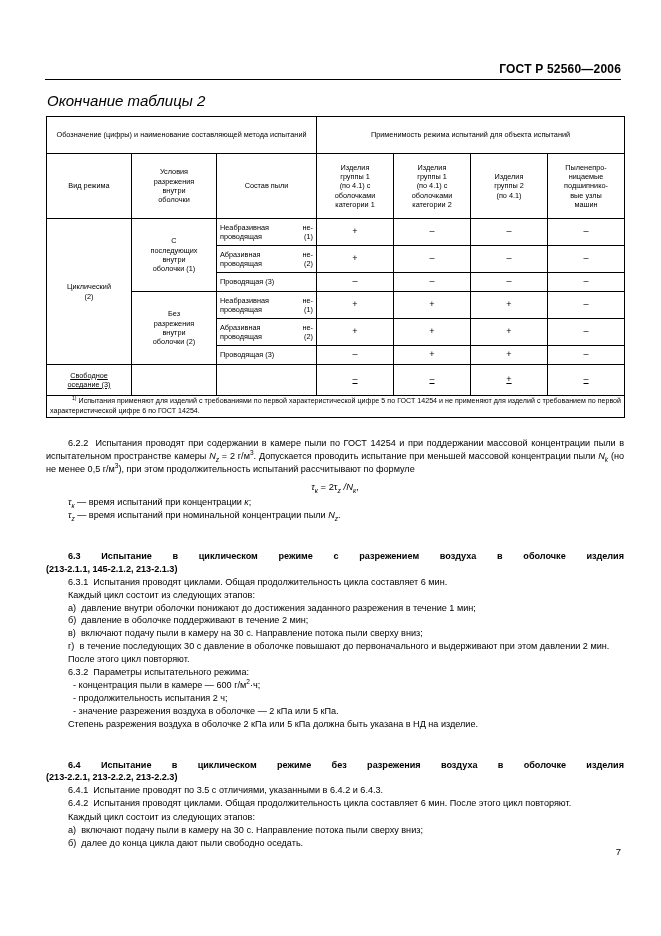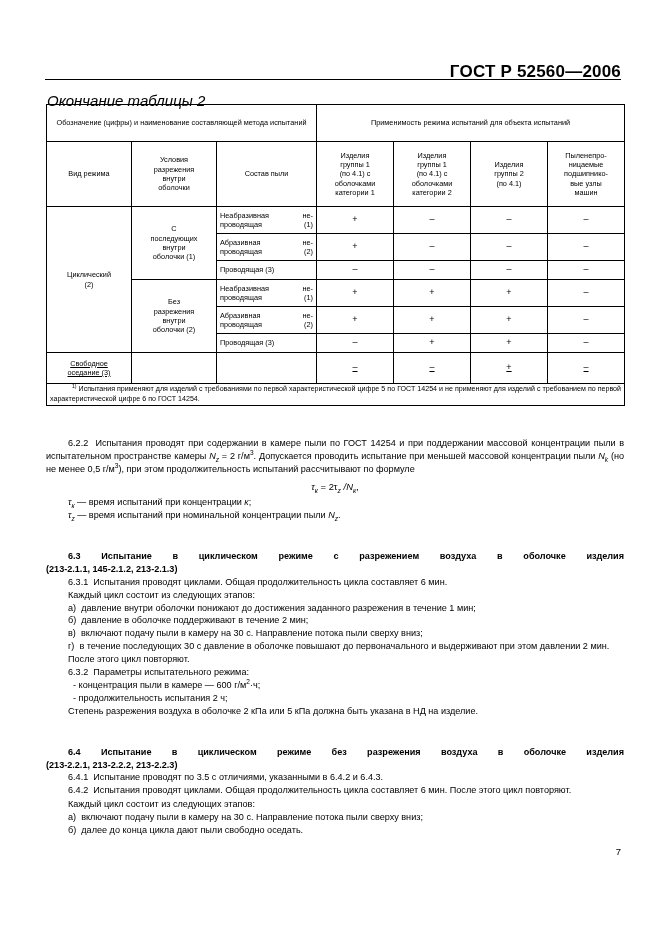--- a/index.html
+++ b/index.html
@@ -21,21 +21,21 @@
     box-sizing: border-box;
   }
 
   
   .gost-header {
     position: absolute;
     top: 62px;
     left: 45px;
     right: 40px;
     text-align: right;
-    font-size: 17px;
+    font-size: 12px;
     font-weight: bold;
     letter-spacing: 0.2px;
   }
   .gost-rule {
     position: absolute;
     top: 79px;
     left: 45px;
     right: 40px;
     height: 1px;
     background: #000;
@@ -46,21 +46,21 @@
     position: absolute;
     top: 92px;
     left: 47px;
     font-size: 15px;
     font-style: italic;
   }
 
   
   .tbl-wrap {
     position: absolute;
-    top: 104px;
+    top: 116px;
     left: 46px;
     width: 578px;
   }
   table.t2 {
     border-collapse: collapse;
     width: 578px;
     table-layout: fixed;
     font-size: 7.3px;
     line-height: 1.28;
   }
@@ -372,20 +372,21 @@
 
     <div class="p ind nojust">
       <span>6.3.2</span>&nbsp;
       <span>Параметры испытательного режима:</span>
     </div>
 
     <div class="dash-item nojust">
       <span>- концентрация пыли в камере — 600 г/м</span><sup>2</sup><span>·ч;</span>
     </div>
     <div class="dash-item nojust">- продолжительность испытания 2 ч;</div>
+    <div class="dash-item nojust">- значение разрежения воздуха в оболочке — 2 кПа или 5 кПа.</div>
 
     <div class="p ind nojust">Степень разрежения воздуха в оболочке 2 кПа или 5 кПа должна быть указана в НД на изделие.</div>
 
     <div class="head-sec">
       <span class="l1 stretch">6.4 Испытание в циклическом режиме без разрежения воздуха в оболочке изделия</span>
       <span>(213-2.2.1, 213-2.2.2, 213-2.2.3)</span>
     </div>
 
     <div class="p ind nojust">
       <span>6.4.1</span>&nbsp;

